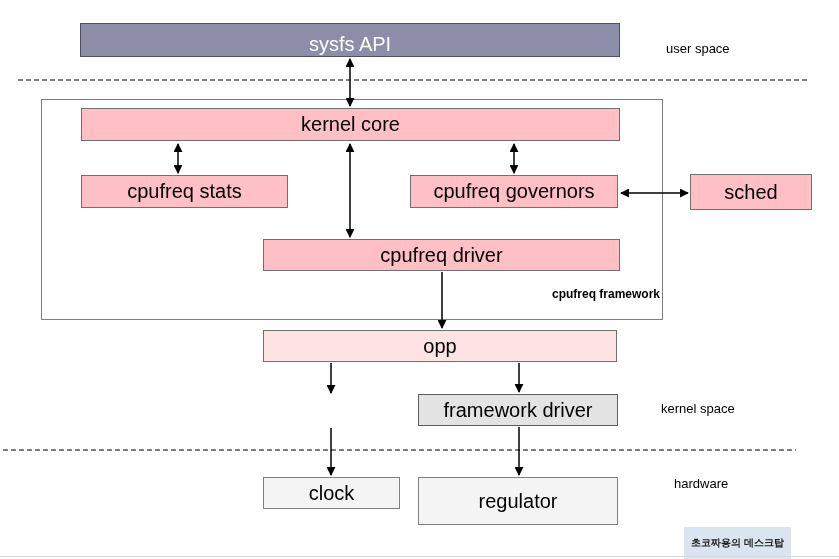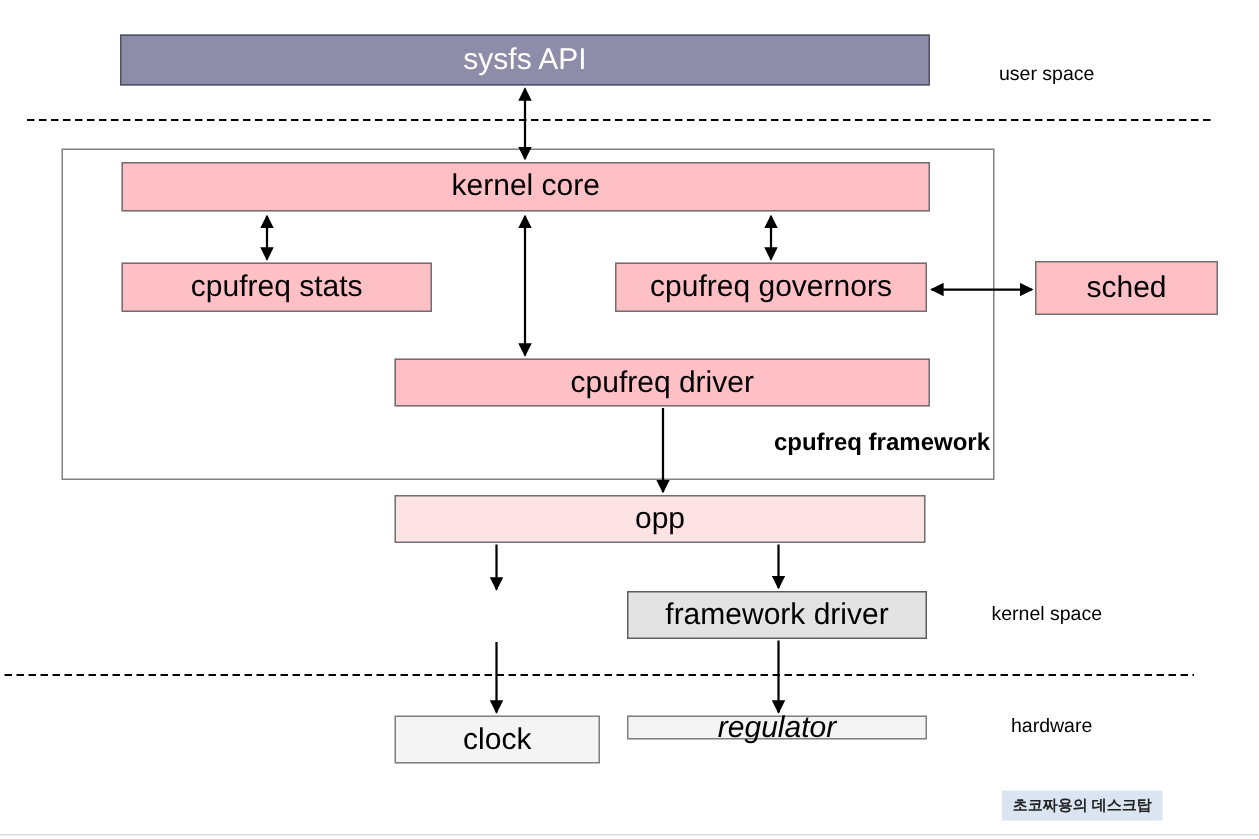--- a/index.html
+++ b/index.html
@@ -9,43 +9,43 @@
   }
   .box{
     position:absolute;display:flex;align-items:center;justify-content:center;
     box-sizing:border-box;font-size:20px;color:#000;white-space:nowrap;
   }
   .pink{background:#ffc0c5;border:1.5px solid #6f6f6f;}
   .palepink{background:#fde3e4;border:1.5px solid #6f6f6f;}
   .grayfill{background:#e3e3e3;border:1.5px solid #5e5e5e;}
   .palegray{background:#f4f4f4;border:1.5px solid #7f7f7f;}
 
-  #sysfs-api{left:80px;top:23px;width:540px;height:34px;background:#8d8daa;border:1.5px solid #4f4f63;color:#ffffff;}
+  #sysfs-api{left:80px;top:23px;width:540px;height:34px;background:#8d8daa;border:1.5px solid #4f4f63;color:#ffffff;align-items:flex-end;}
   #framework-box{position:absolute;left:41px;top:99px;width:622px;height:221px;border:1.5px solid #7f7f7f;box-sizing:border-box;background:transparent;}
   #cpufreq-core{left:81px;top:108px;width:539px;height:33px;}
   #cpufreq-stats{left:81px;top:175px;width:207px;height:33px;}
   #cpufreq-governors{left:410px;top:175px;width:208px;height:33px;}
   #sched{left:690px;top:174px;width:122px;height:36px;}
   #cpufreq-driver{left:263px;top:239px;width:357px;height:32px;}
   #opp{left:263px;top:330px;width:354px;height:32px;}
   #clk-driver{left:263px;top:395px;width:136px;height:32px;}
   #regulator-driver{left:418px;top:394px;width:200px;height:32px;}
   #clock{left:263px;top:477px;width:137px;height:32px;}
-  #regulator{left:418px;top:477px;width:200px;height:16px;font-style:italic;}
+  #regulator{left:418px;top:477px;width:200px;height:48px;}
 
   .side-label{position:absolute;font-size:13px;color:#000;white-space:nowrap;}
   #label-user-space{left:666px;top:41px;}
   #label-kernel-space{left:661px;top:401px;}
   #label-hardware{left:674px;top:476px;}
   #label-framework{
     position:absolute;left:400px;top:287px;width:260px;text-align:right;
-    font-size:16px;font-weight:bold;color:#000;white-space:nowrap;
+    font-size:12px;font-weight:bold;color:#000;white-space:nowrap;
   }
   #watermark{
-    position:absolute;left:668px;top:527px;width:107px;height:20px;
+    position:absolute;left:684px;top:527px;width:107px;height:32px;
     background:#dbe5f1;color:#222;font-size:10px;font-weight:bold;
     display:flex;align-items:center;justify-content:center;white-space:nowrap;
   }
   #bottom-edge-line{position:absolute;left:0;top:556px;width:839px;height:0;border-top:1px solid #d9d9d9;}
   #arrow-layer{position:absolute;left:0;top:0;width:839px;height:559px;pointer-events:none;}
 </style>
 </head>
 <body>
 
 <div class="stage">

